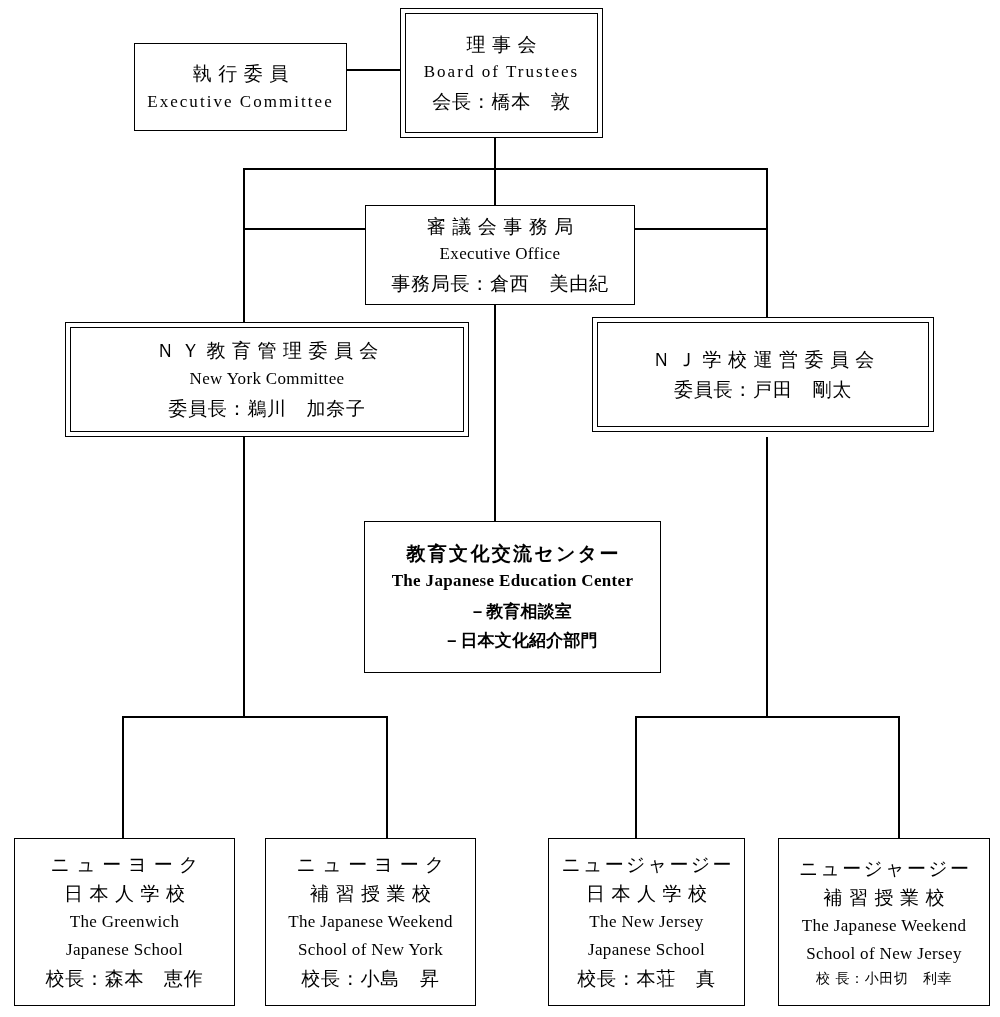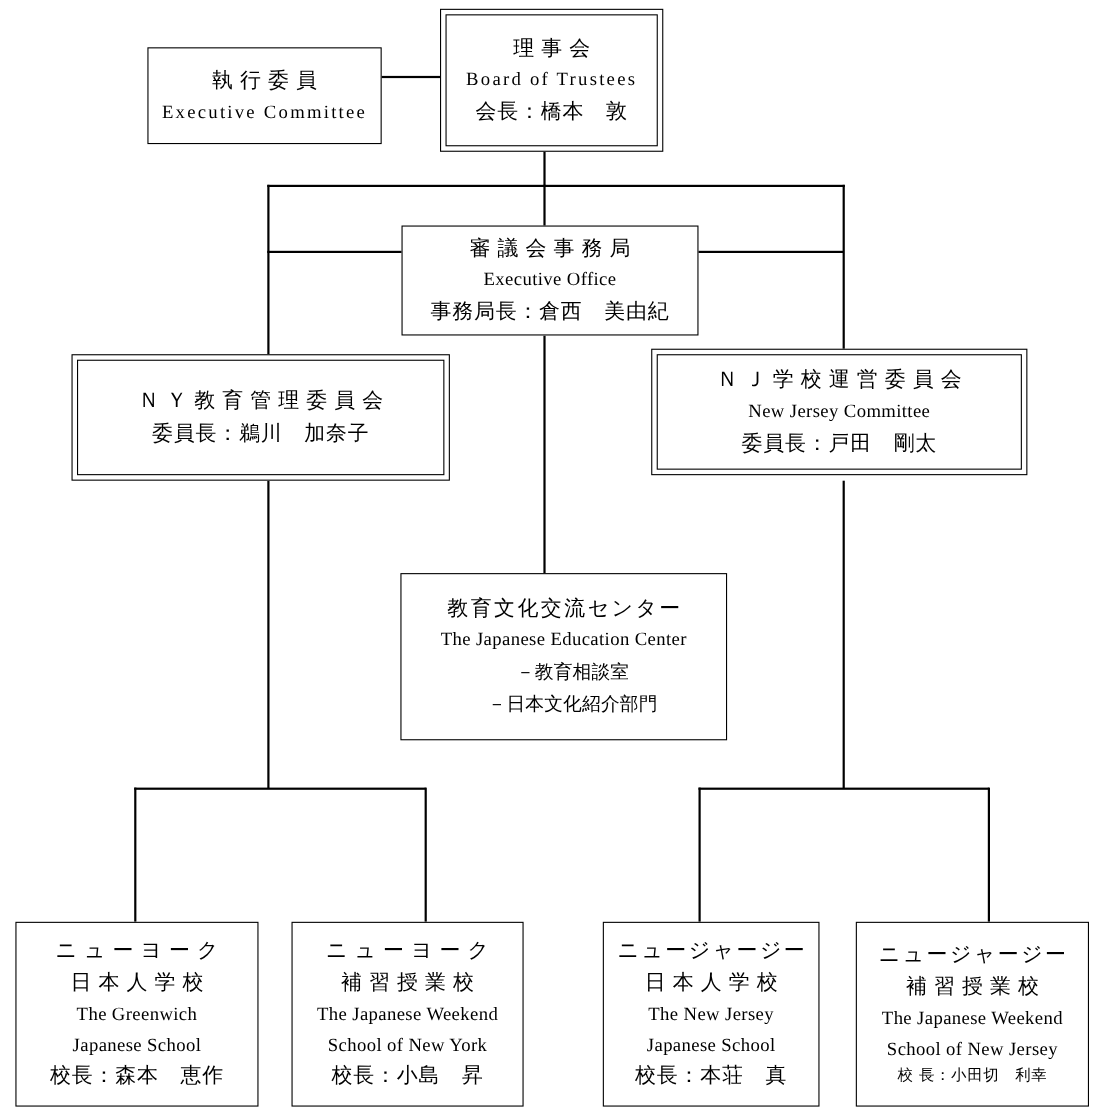--- a/index.html
+++ b/index.html
@@ -152,36 +152,36 @@
       <div class="jp name">会長：橋本　敦</div>
     </div>
   </div>
 
   <div class="node" style="left:365px; top:205px; width:270px; height:100px;">
     <div class="jp">審議会事務局</div>
     <div class="en">Executive Office</div>
     <div class="jp name">事務局長：倉西　美由紀</div>
   </div>
 
-  <div class="node double" style="left:65px; top:322px; width:344px; height:115px;">
+  <div class="node double" style="left:65px; top:322px; width:404px; height:115px;">
     <div class="inner">
       <div class="jp">ＮＹ教育管理委員会</div>
+      <div class="en">New York Committee</div>
       <div class="jp name">委員長：鵜川　加奈子</div>
     </div>
   </div>
 
   <div class="node double" style="left:592px; top:317px; width:342px; height:115px;">
     <div class="inner">
       <div class="jp">ＮＪ学校運営委員会</div>
-      <div class="en">New Jersey Committee</div>
       <div class="jp name">委員長：戸田　剛太</div>
     </div>
   </div>
 
-  <div class="node" style="left:364px; top:521px; width:297px; height:152px;">
+  <div class="node" style="left:364px; top:521px; width:297px; height:152px;font-weight:bold;">
     <div class="jp tight">教育文化交流センター</div>
     <div class="en">The Japanese Education Center</div>
     <div class="sublist">
       <div class="jp sub">－教育相談室</div>
       <div class="jp sub">－日本文化紹介部門</div>
     </div>
   </div>
 
   <div class="node" style="left:14px; top:838px; width:221px; height:168px;">
     <div class="jp">ニューヨーク</div>

